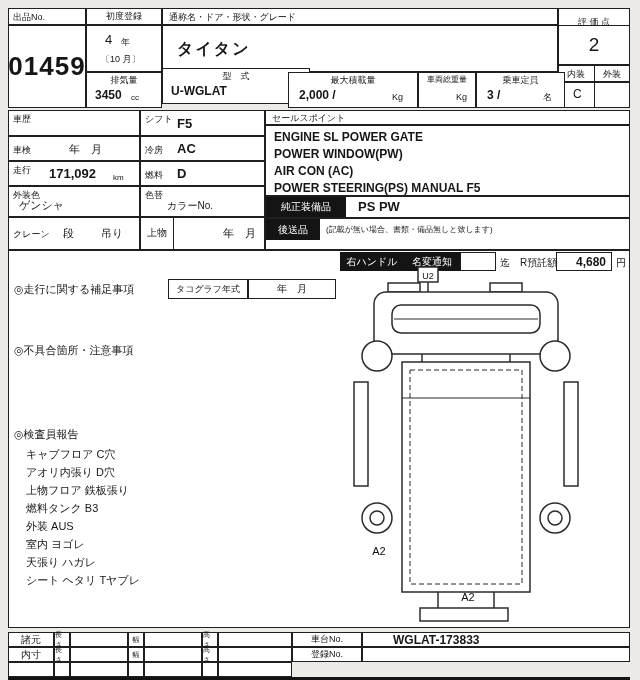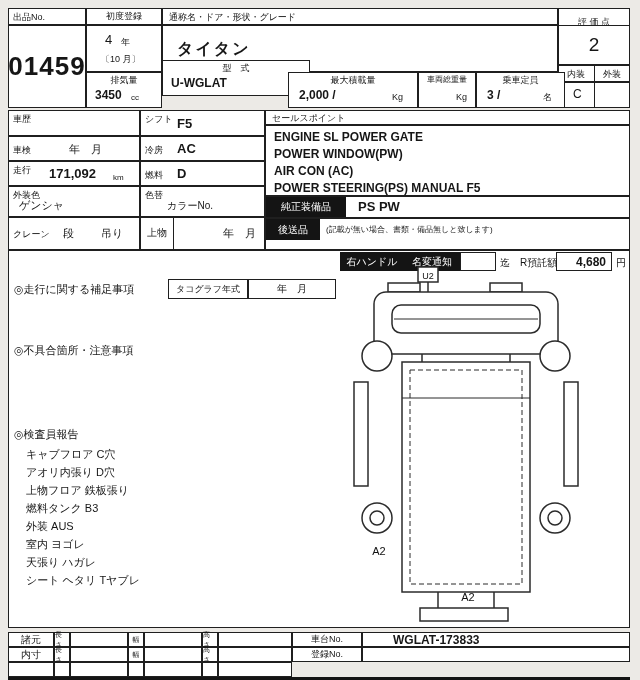--- a/index.html
+++ b/index.html
@@ -57,21 +57,21 @@
   <div class="b" style="left:558px;top:82px;width:72px;height:26px">
     <span class="t" style="left:14px;top:5px;font-size:12px">C</span>
     <i class="vdiv" style="left:35px"></i>
   </div>
 
   <div class="b" style="left:86px;top:72px;width:76px;height:36px">
     <span class="t sm" style="left:50%;top:2px;transform:translateX(-50%)">排気量</span>
     <span class="t mono bold" style="left:8px;bottom:4px;font-size:12px">3450</span>
     <span class="t" style="left:44px;bottom:5px;font-size:8px">cc</span>
   </div>
-  <div class="b" style="left:162px;top:60px;width:148px;height:36px">
+  <div class="b" style="left:162px;top:68px;width:148px;height:36px">
     <span class="t sm" style="left:50%;top:2px;transform:translateX(-50%)">型　式</span>
     <span class="t mono bold" style="left:8px;bottom:4px;font-size:12px">U-WGLAT</span>
   </div>
   <div class="b" style="left:288px;top:72px;width:130px;height:36px">
     <span class="t sm" style="left:50%;top:2px;transform:translateX(-50%)">最大積載量</span>
     <span class="t mono bold" style="left:10px;bottom:4px;font-size:12px">2,000 /</span>
     <span class="t sm" style="right:14px;bottom:5px">Kg</span>
   </div>
   <div class="b" style="left:418px;top:72px;width:58px;height:36px">
     <span class="t" style="left:50%;top:2px;transform:translateX(-50%);font-size:8px">車両総重量</span>

